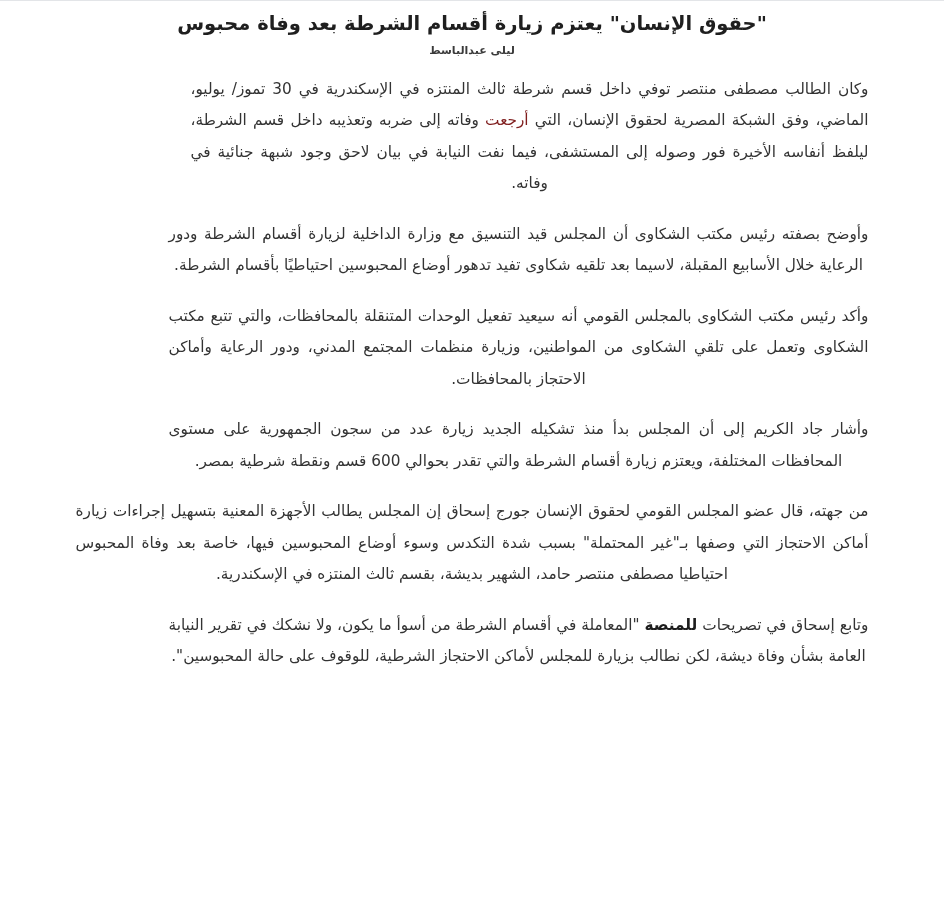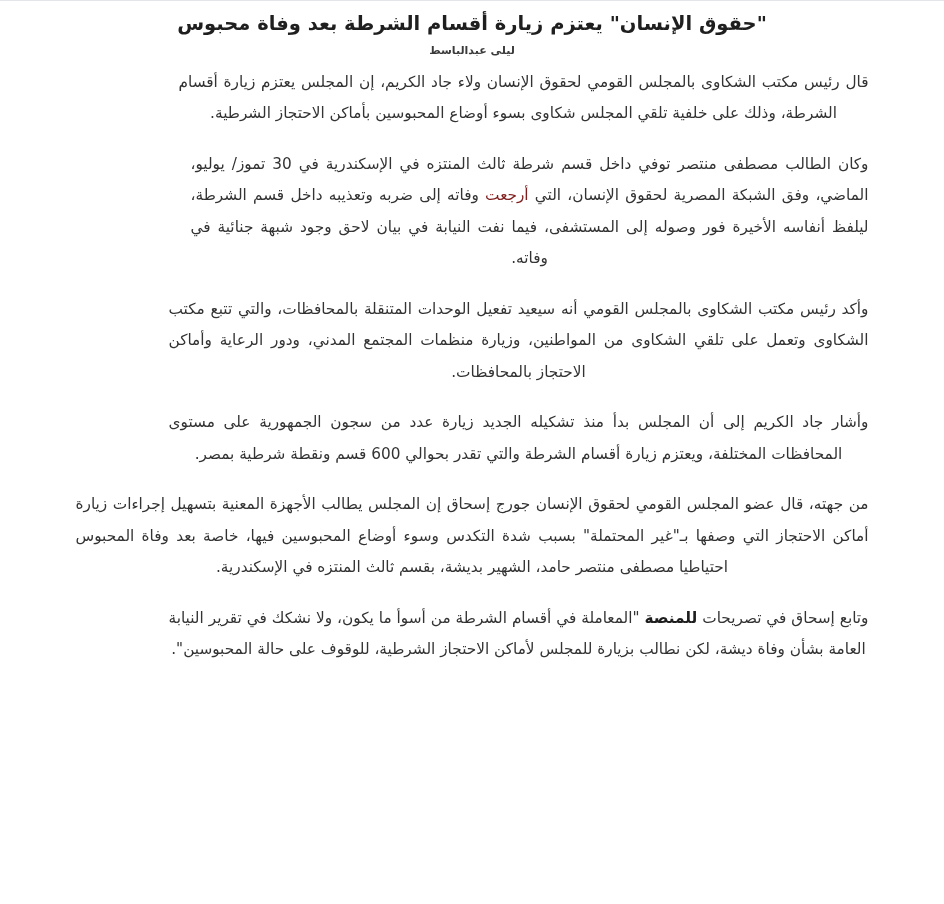--- a/index.html
+++ b/index.html
@@ -39,21 +39,21 @@
     color: #1f1f1f;
     margin: 0 0 6px 0;
     letter-spacing: 0;
   }
 
   .byline {
     font-size: 11px;
     font-weight: bold;
     text-align: center;
     color: #3a3a3a;
-    margin: 0 0 10px 0;
+    margin: 0 0 17px 0;
   }
 
   
   .body-copy {
     font-size: 15.3px;
     line-height: 2.06;
     text-align: justify;
     text-align-last: center;
     color: #333333;
   }
@@ -83,21 +83,21 @@
 
 <div id="top-rule"></div>
 
 <article id="article">
 
   <h1 class="headline">"حقوق الإنسان" يعتزم زيارة أقسام الشرطة بعد وفاة محبوس</h1>
 
   <div class="byline">ليلى عبدالباسط</div>
 
   <div class="body-copy" id="body-copy">
-      <p class="p-1"><span>قال  رئيس مكتب الشكاوى بالمجلس القومي لحقوق الإنسان ولاء جاد الكريم، إن المجلس يعتزم زيارة أقسام الشرطة، وذلك على خلفية تلقي المجلس شكاوى بسوء أوضاع المحبوسين بأماكن الاحتجاز الشرطية.</span></p>
       <p class="p-2"><span>وكان الطالب مصطفى منتصر توفي داخل قسم شرطة ثالث المنتزه في الإسكندرية في 30 تموز/ يوليو، الماضي، وفق الشبكة المصرية لحقوق الإنسان، التي </span><a class="lnk" href="#">أرجعت</a><span> وفاته إلى ضربه وتعذيبه داخل قسم الشرطة، ليلفظ أنفاسه الأخيرة فور وصوله إلى المستشفى، فيما نفت النيابة في بيان لاحق وجود شبهة جنائية في وفاته.</span></p>
+      <p class="p-4"><span>وأوضح بصفته رئيس مكتب الشكاوى أن المجلس قيد التنسيق مع وزارة الداخلية لزيارة أقسام الشرطة ودور الرعاية خلال الأسابيع المقبلة، لاسيما بعد تلقيه شكاوى تفيد تدهور أوضاع المحبوسين احتياطيًا بأقسام الشرطة.</span></p>
       <p class="p-6"><span>وأكد رئيس مكتب الشكاوى بالمجلس القومي أنه سيعيد تفعيل الوحدات المتنقلة بالمحافظات، والتي تتبع مكتب الشكاوى وتعمل على تلقي الشكاوى من المواطنين، وزيارة منظمات المجتمع المدني، ودور الرعاية وأماكن الاحتجاز بالمحافظات.</span></p>
       <p class="p-7"><span>وأشار جاد الكريم إلى أن المجلس بدأ منذ تشكيله الجديد زيارة عدد من سجون الجمهورية على مستوى المحافظات المختلفة، ويعتزم زيارة أقسام الشرطة والتي تقدر بحوالي 600 قسم ونقطة شرطية بمصر.</span></p>
       <p class="p-8"><span>من جهته، قال عضو المجلس القومي لحقوق الإنسان جورج إسحاق إن المجلس يطالب الأجهزة المعنية بتسهيل إجراءات زيارة أماكن الاحتجاز التي وصفها بـ"غير المحتملة" بسبب شدة التكدس وسوء أوضاع المحبوسين فيها، خاصة بعد وفاة المحبوس احتياطيا مصطفى منتصر حامد، الشهير بديشة، بقسم ثالث المنتزه في الإسكندرية.</span></p>
       <p class="p-9"><span>وتابع إسحاق في تصريحات </span><strong class="b">للمنصة</strong><span> "المعاملة في أقسام الشرطة من أسوأ ما يكون، ولا نشكك في تقرير النيابة العامة بشأن وفاة ديشة، لكن نطالب بزيارة للمجلس لأماكن الاحتجاز الشرطية، للوقوف على حالة المحبوسين".</span></p>
     </div>
 
 </article>
 
 </body></html>

